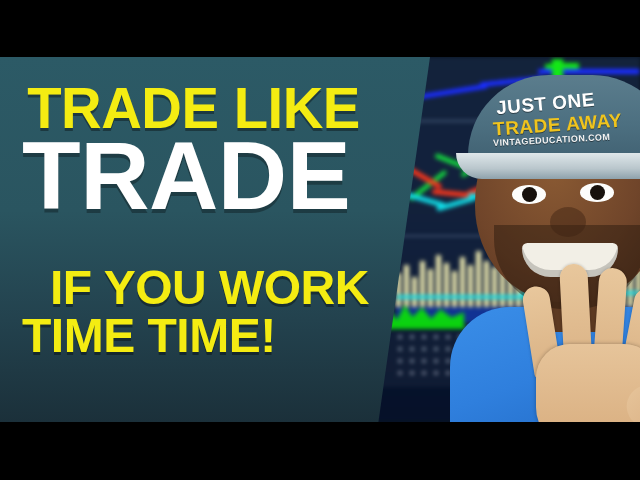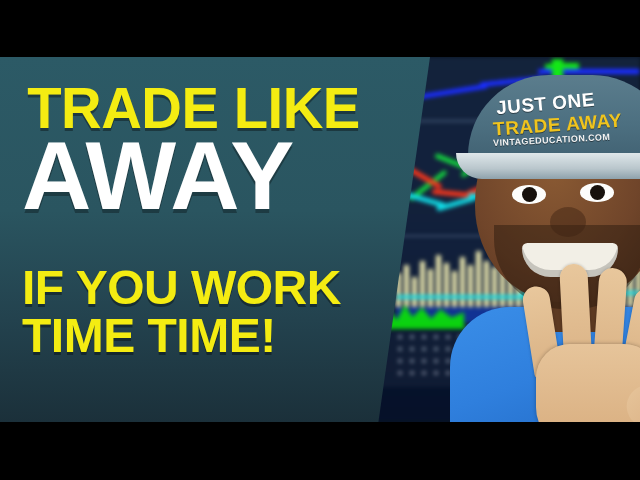--- a/index.html
+++ b/index.html
@@ -36,21 +36,21 @@
   #copy{position:absolute;left:0;top:57px;width:400px;height:365px;}
   .line{
     position:absolute;left:22px;white-space:nowrap;
     font-weight:800;letter-spacing:-0.5px;
     font-family:"Liberation Sans",sans-serif;
   }
   #l1{top:17px;font-size:58px;color:#f4ec12;
       text-shadow:0 3px 0 rgba(0,0,0,.35);transform:scaleX(.97);}
   #l2{top:76px;font-size:96px;color:#ffffff;line-height:.9;
       text-shadow:0 4px 0 rgba(0,0,0,.30);transform:scaleX(1.0);}
-  #l3{top:203px;font-size:48px;color:#f4ec12;text-shadow:0 3px 0 rgba(0,0,0,.35);}
+  #l3{top:203px;font-size:48px;color:#f4ec12;text-shadow:0 3px 0 rgba(0,0,0,.35);margin-left:28px;}
   #l4{top:251px;font-size:48px;color:#f4ec12;text-shadow:0 3px 0 rgba(0,0,0,.35);}
 
   
   #person{position:absolute;left:250px;top:0;width:390px;height:365px;}
   .skin{background:#6e4528;}
   #head{
     position:absolute;left:225px;top:30px;width:188px;height:215px;
     background:radial-gradient(ellipse at 42% 38%,#8a5a33 0%,#70452a 55%,#4e2f1c 100%);
     border-radius:50% 50% 46% 46%/55% 55% 45% 45%;
   }
@@ -254,21 +254,21 @@
         <div class="finger" style="left:44px;top:2px;width:28px;height:112px;transform:rotate(-3deg);"></div>
         <div class="finger" style="left:78px;top:6px;width:28px;height:108px;transform:rotate(4deg);"></div>
         <div class="finger" style="left:110px;top:26px;width:26px;height:90px;transform:rotate(11deg);"></div>
         <div id="palm"></div>
         <div id="thumb"></div>
       </div>
     </div>
 
     <div id="copy" style="top:0;">
       <div class="line" id="l1">TRADE LIKE</div>
-      <div class="line" id="l2">AWAY</div>
+      <div class="line" id="l2">TRADE</div>
       <div class="line" id="l3">IF YOU WORK</div>
       <div class="line" id="l4">TIME TIME!</div>
     </div>
 
   </div>
 
   <div class="bar" id="bar-top"></div>
   <div class="bar" id="bar-bottom"></div>
 
 </div>

